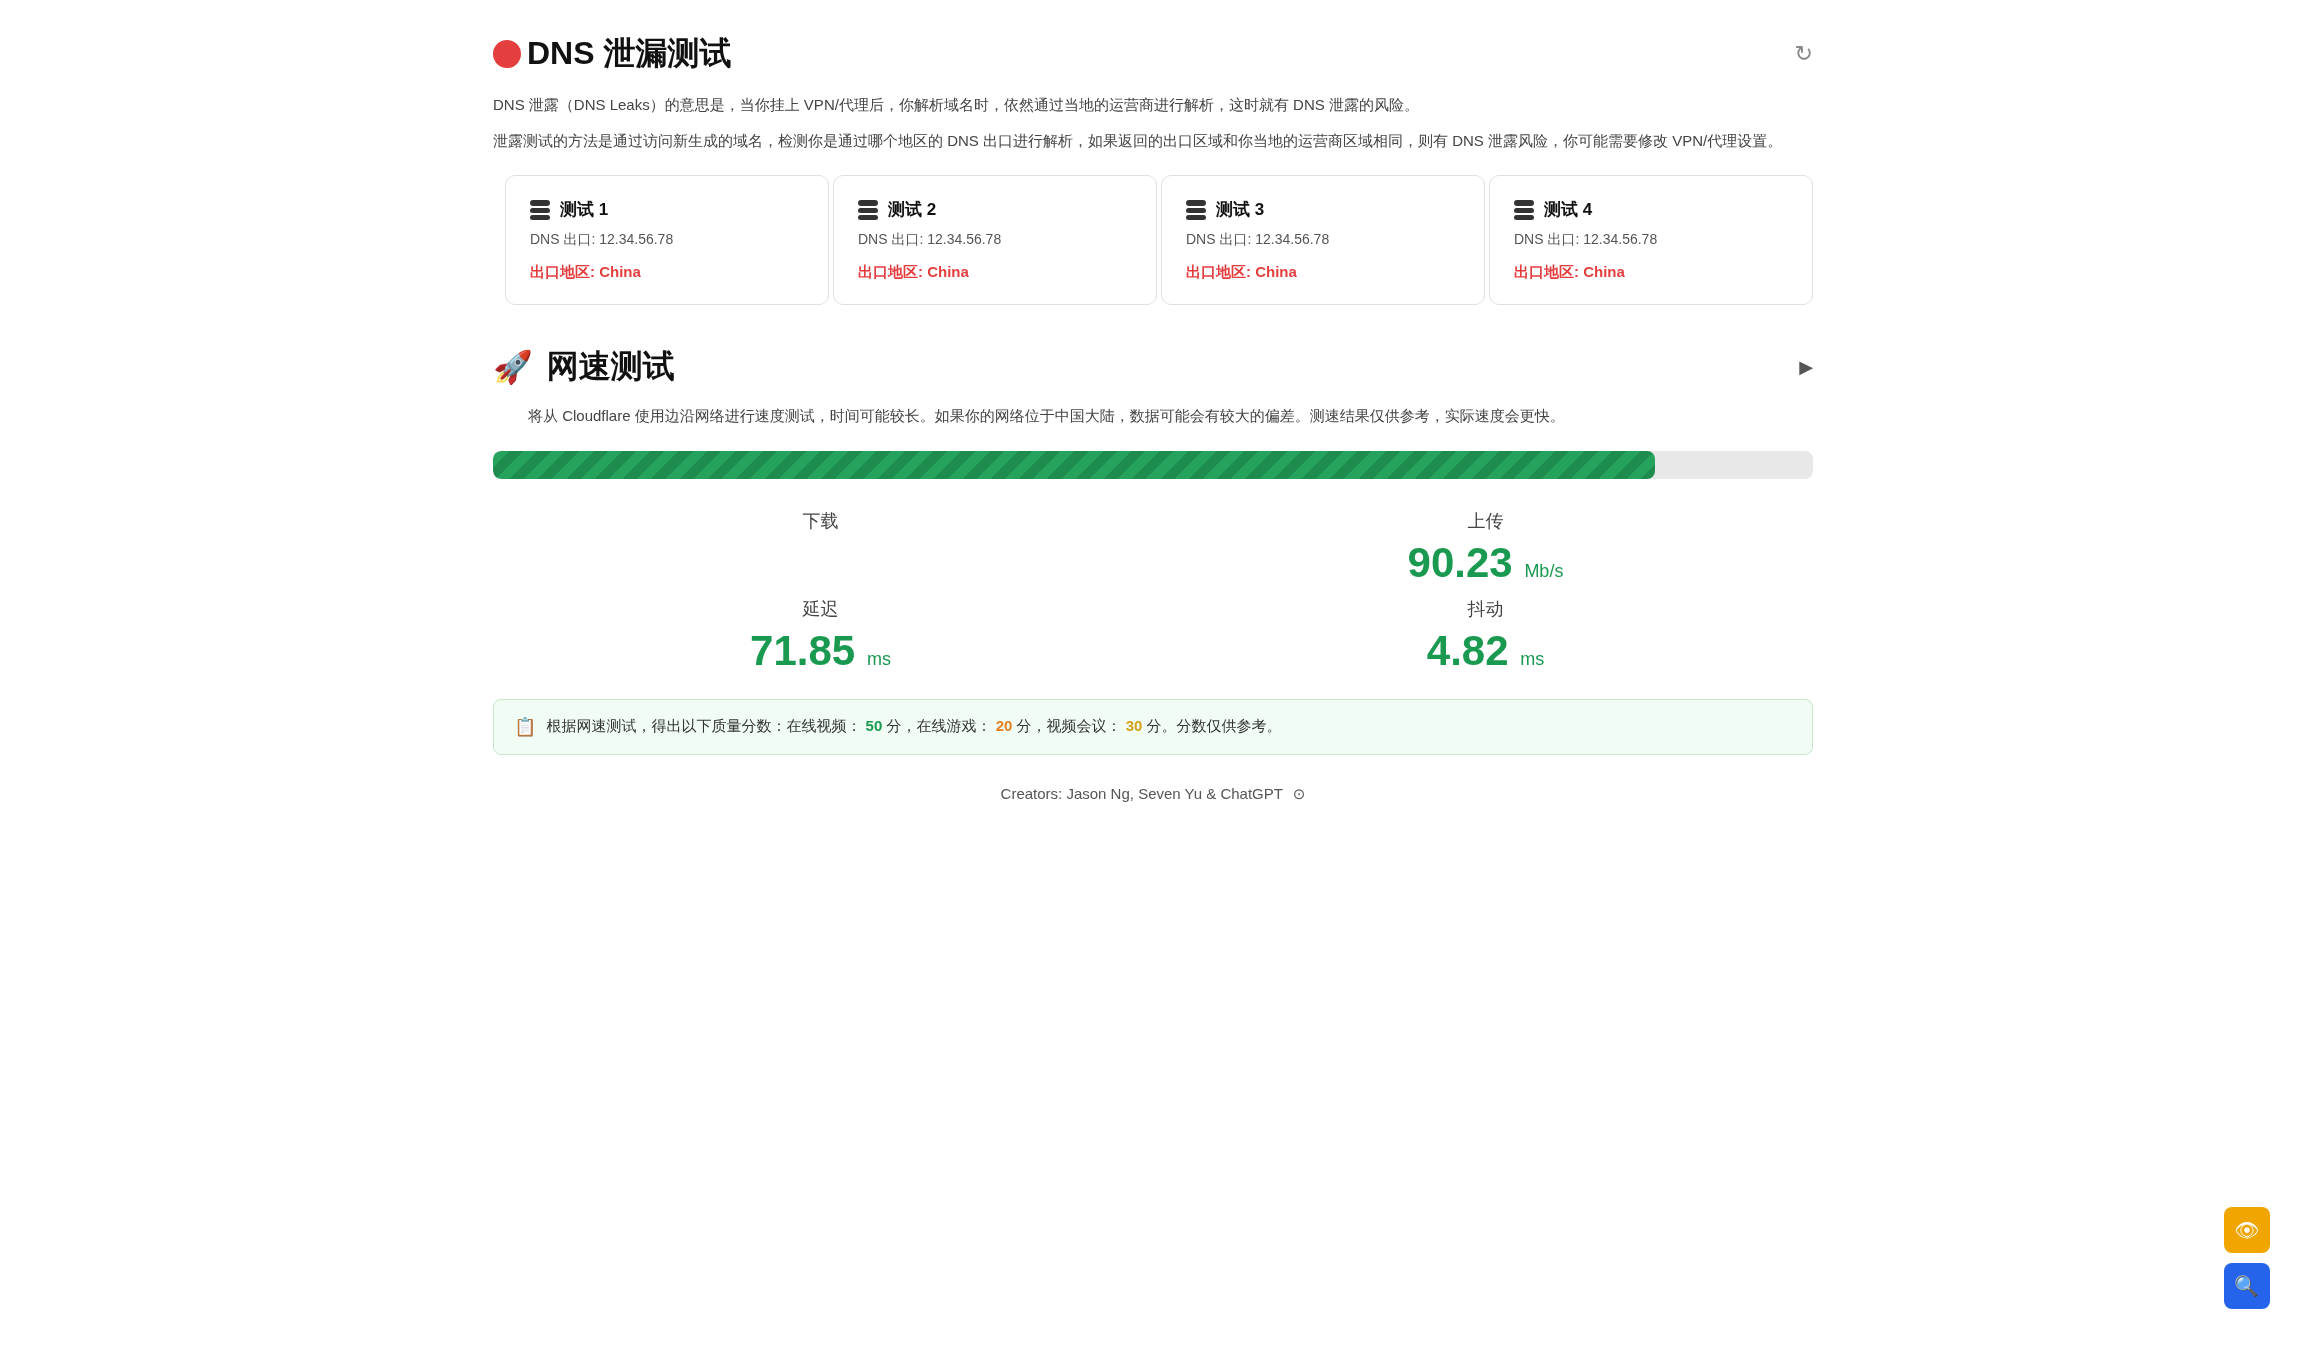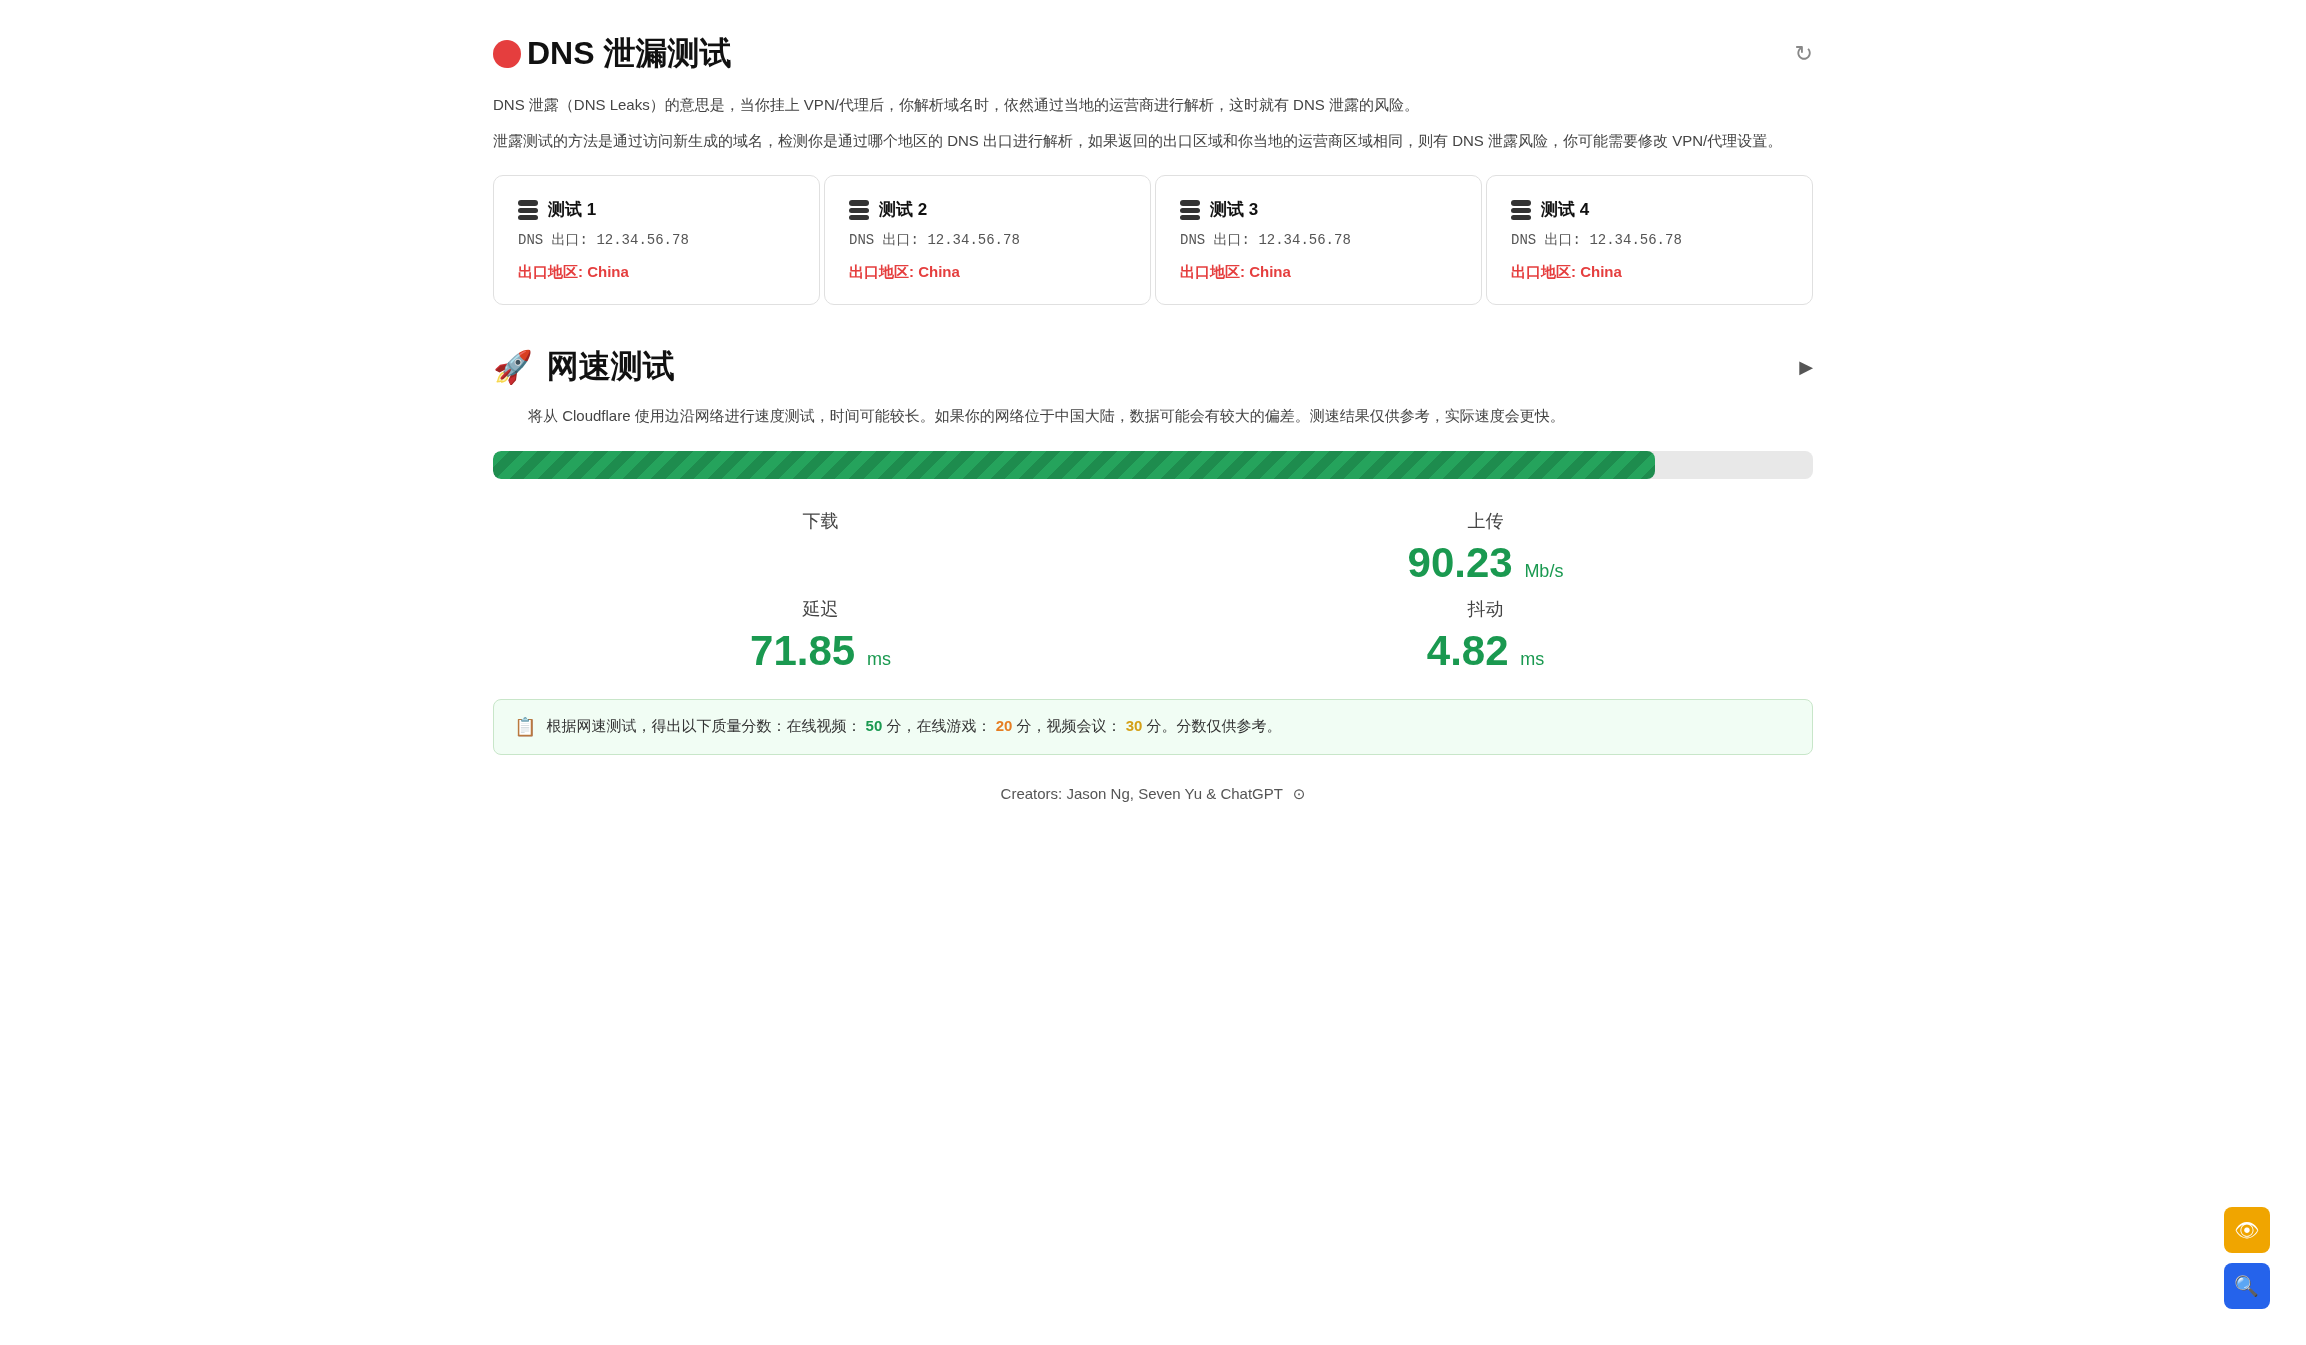--- a/index.html
+++ b/index.html
@@ -44,21 +44,21 @@
     .dns-desc {
       font-size: 15px;
       color: #444;
       margin-bottom: 10px;
       line-height: 1.7;
     }
     .dns-cards {
       display: grid;
       grid-template-columns: repeat(4, 1fr);
       gap: 4px;
-      margin: 22px 0 40px 0;
+      margin: 22px 0 40px 12px;
     }
     .dns-card {
       border: 1px solid #e0e0e0;
       border-radius: 10px;
       padding: 22px 24px;
       background: #fff;
     }
     .card-header {
       display: flex;
       align-items: center;
@@ -81,21 +81,20 @@
     .db-icon .db-bot { width: 20px; height: 5px; border-radius: 3px; }
     .card-title {
       font-size: 17px;
       font-weight: 700;
       color: #111;
     }
     .card-dns {
       font-size: 14px;
       color: #555;
       margin-bottom: 14px;
-      font-family: Liberation Mono, monospace;
     }
     .card-region {
       font-size: 15px;
       font-weight: 600;
     }
     .card-region .label { color: #e53e3e; }
     .card-region .value { color: #e53e3e; }
 
     
     .speed-header {

